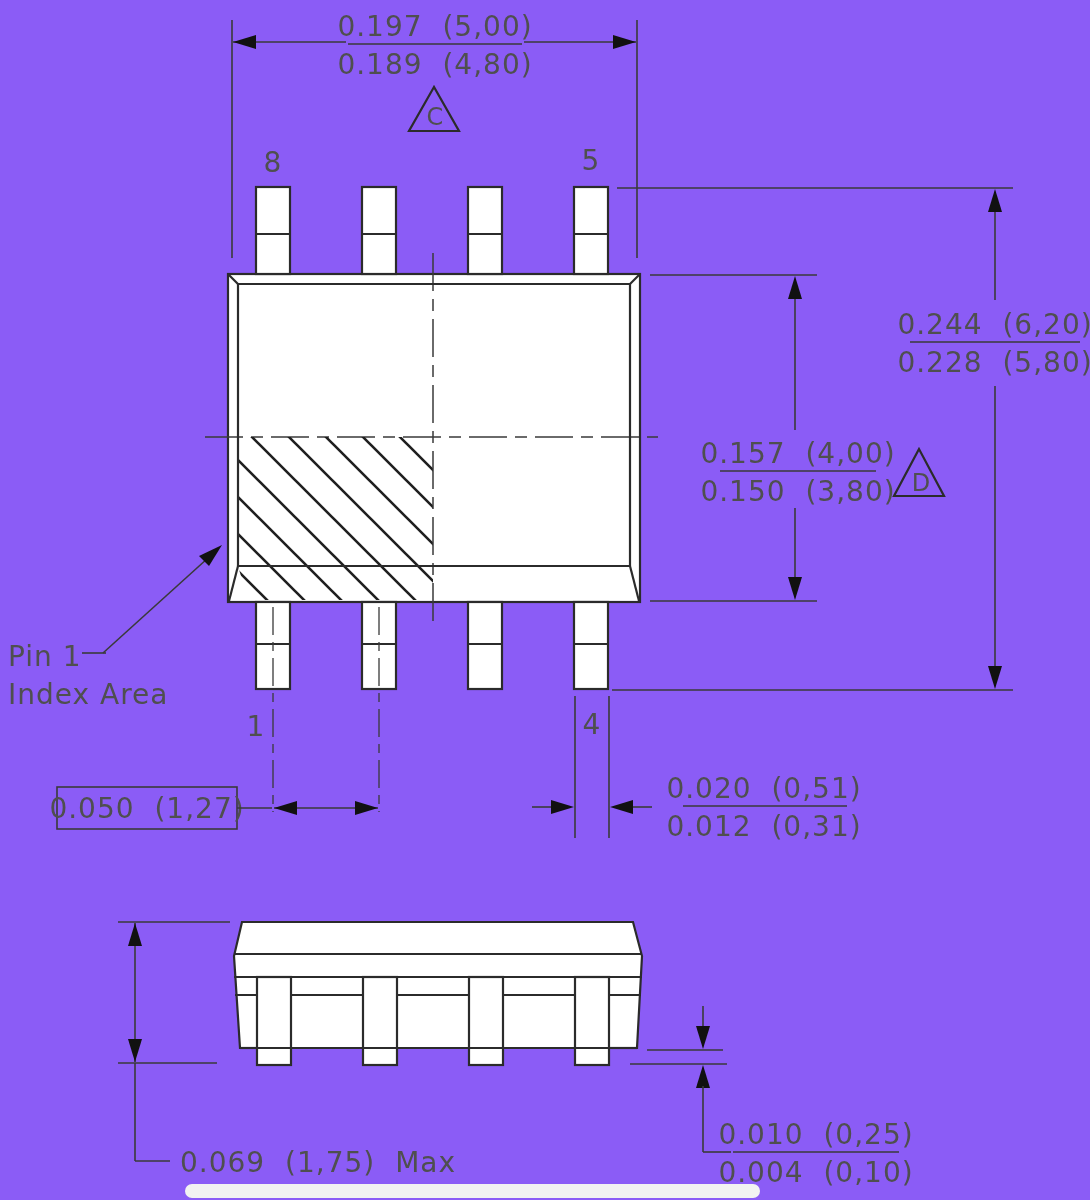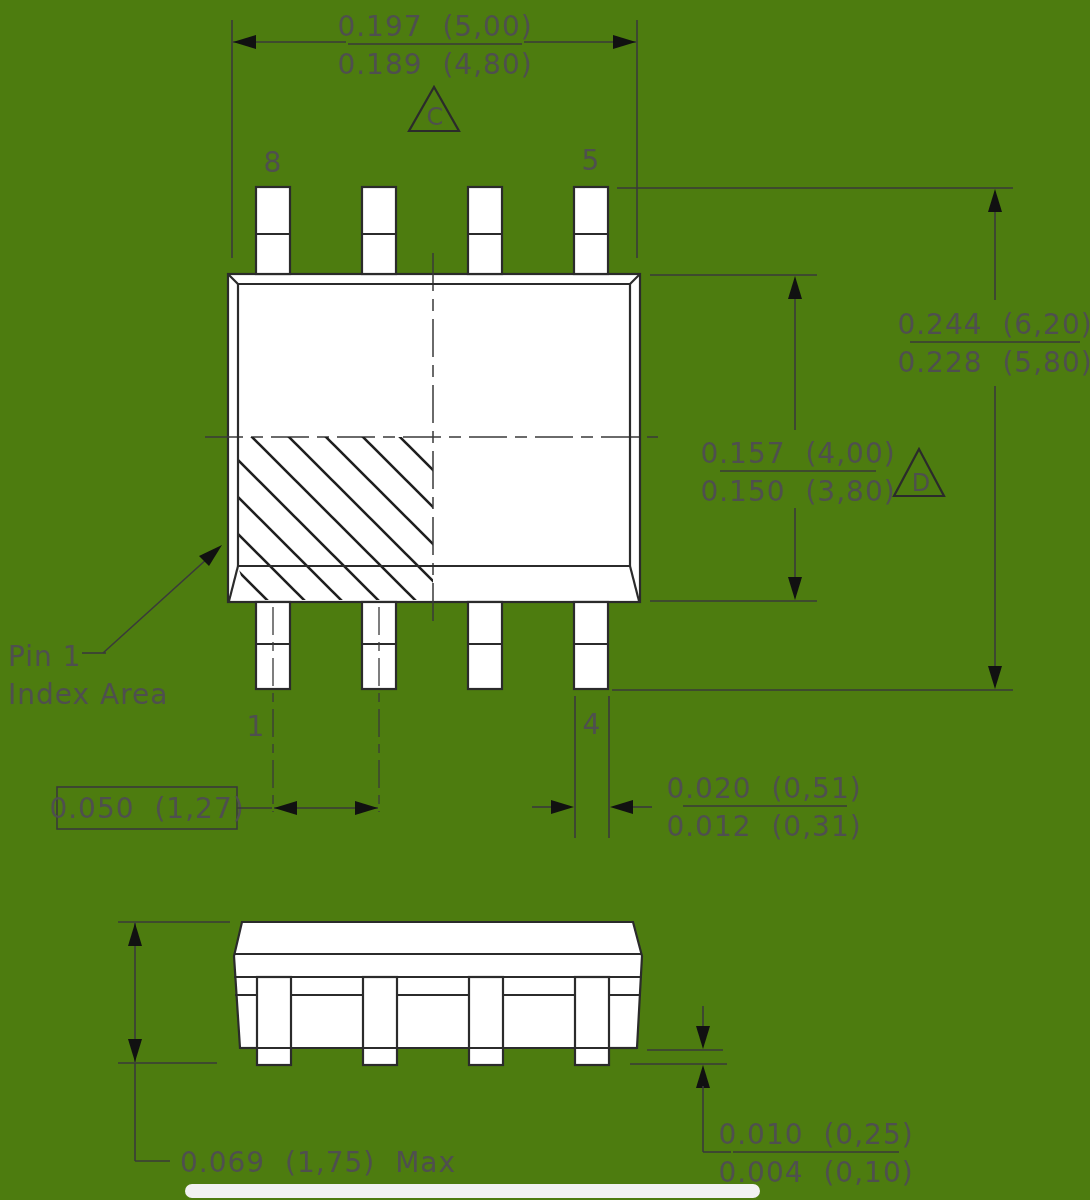--- a/index.html
+++ b/index.html
@@ -1,16 +1,16 @@
 <!DOCTYPE html>
 <html><head>
 <meta charset="utf-8">
 <style>
   html,body{margin:0;padding:0;background:#ffffff;}
-  .stage{position:relative;width:1090px;height:1200px;background:#4d7c0f;overflow:hidden;
+  .stage{position:relative;width:1090px;height:1200px;background:#8b5cf6;overflow:hidden;
          font-family:"DejaVu Sans", sans-serif;text-decoration:underline;}
   svg text{fill:#4f4f4f;font-family:"DejaVu Sans", sans-serif;}
   .dim-text{font-size:28px;letter-spacing:1px;word-spacing:10px;}
   .label-text{font-size:28px;letter-spacing:1px;}
   .datum-text{font-size:24px;}
   .obj{stroke:#2b2b2b;stroke-width:2.2;fill:none;}
   .objf{stroke:#2b2b2b;stroke-width:2.2;fill:#ffffff;}
   .thin{stroke:#3a3a3a;stroke-width:1.6;fill:none;}
   .cline{stroke:#3a3a3a;stroke-width:1.5;fill:none;stroke-dasharray:38 8 12 8;}
   .pcline{stroke:#3a3a3a;stroke-width:1.3;fill:none;stroke-dasharray:28 7 9 7;}

